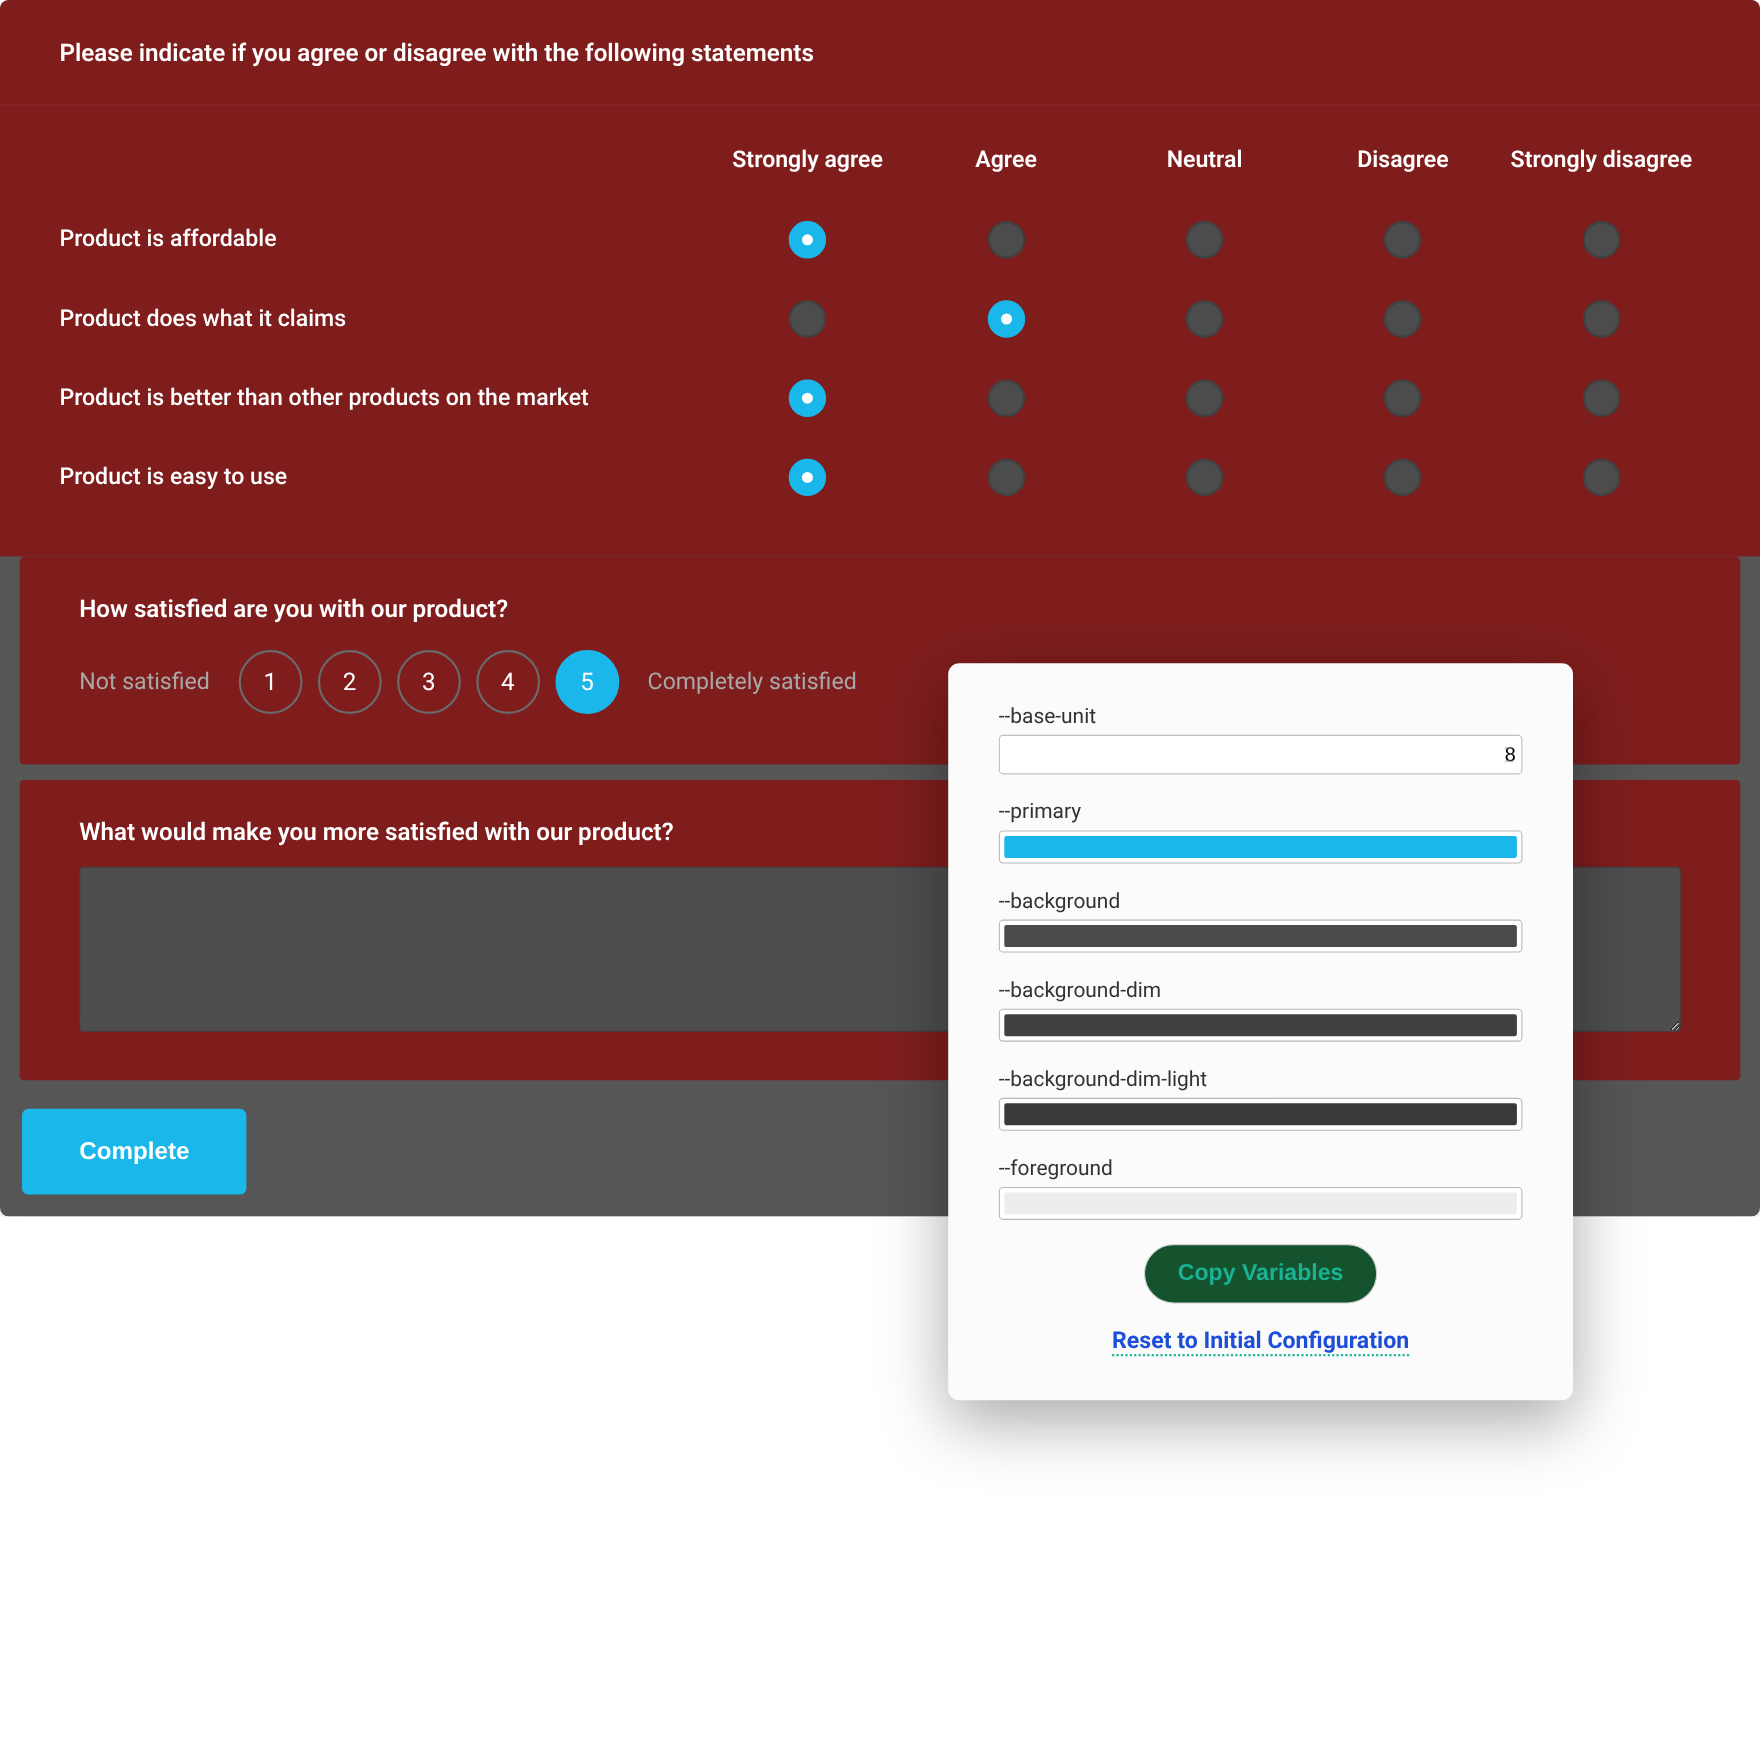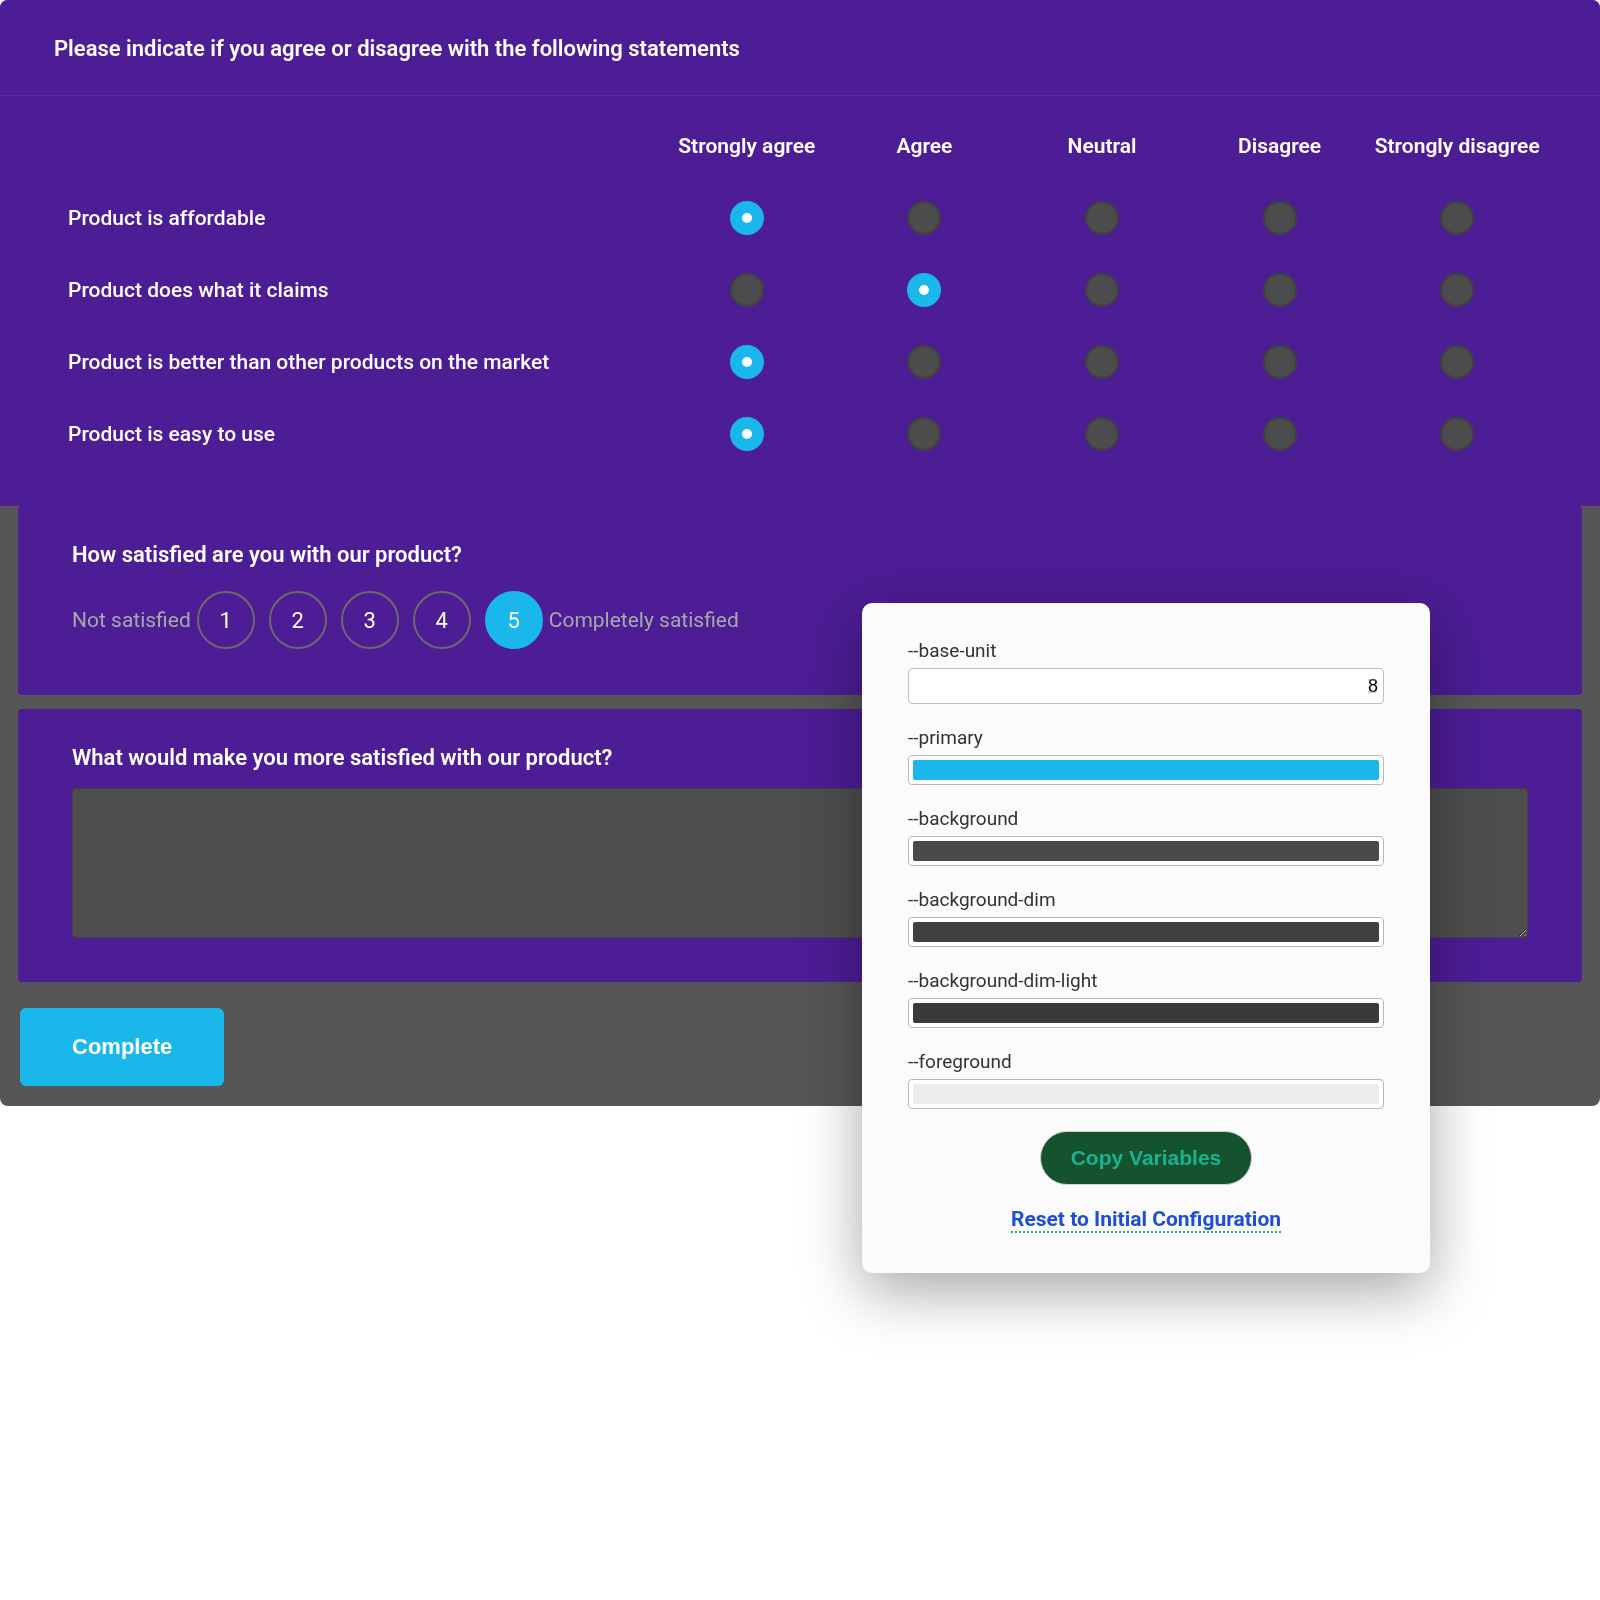--- a/index.html
+++ b/index.html
@@ -17,34 +17,34 @@
   padding: 0;
 }
 .survey-container {
   background: #565656;
   border-radius: 8px;
   margin: 0;
   padding: 0 0 20px 0;
   box-shadow: 0 10px 40px rgba(0,0,0,0.15);
 }
 .panel {
-  background: #4c1d95;
+  background: #7f1d1d;
   margin: 0 18px 14px 18px;
   border-radius: 4px;
 }
 .panel:first-child { margin-top: 18px; }
 .panel-header {
   padding: 36px 54px 34px 54px;
   border-bottom: 1px solid rgba(255,255,255,0.07);
   font-size: 22px;
   font-weight: 600;
   color: #ffffff;
 }
 .matrix {
-  padding: 14px 54px 36px 68px;
+  padding: 14px 54px 36px 54px;
 }
 .matrix-row {
   display: flex;
   align-items: center;
   min-height: 72px;
 }
 .matrix-label {
   flex: 0 0 590px;
   font-size: 21px;
   color: #ffffff;
@@ -89,21 +89,21 @@
 }
 
 .rating-panel .panel-header {
   border-bottom: none;
   padding-bottom: 0;
 }
 .rating-body {
   padding: 24px 54px 46px 54px;
   display: flex;
   align-items: center;
-  gap: 6px;
+  gap: 26px;
 }
 .rating-end {
   color: #a8a8a8;
   font-size: 21px;
 }
 .rating-item {
   width: 58px;
   height: 58px;
   border-radius: 50%;
   border: 2px solid #6a6a6a;

